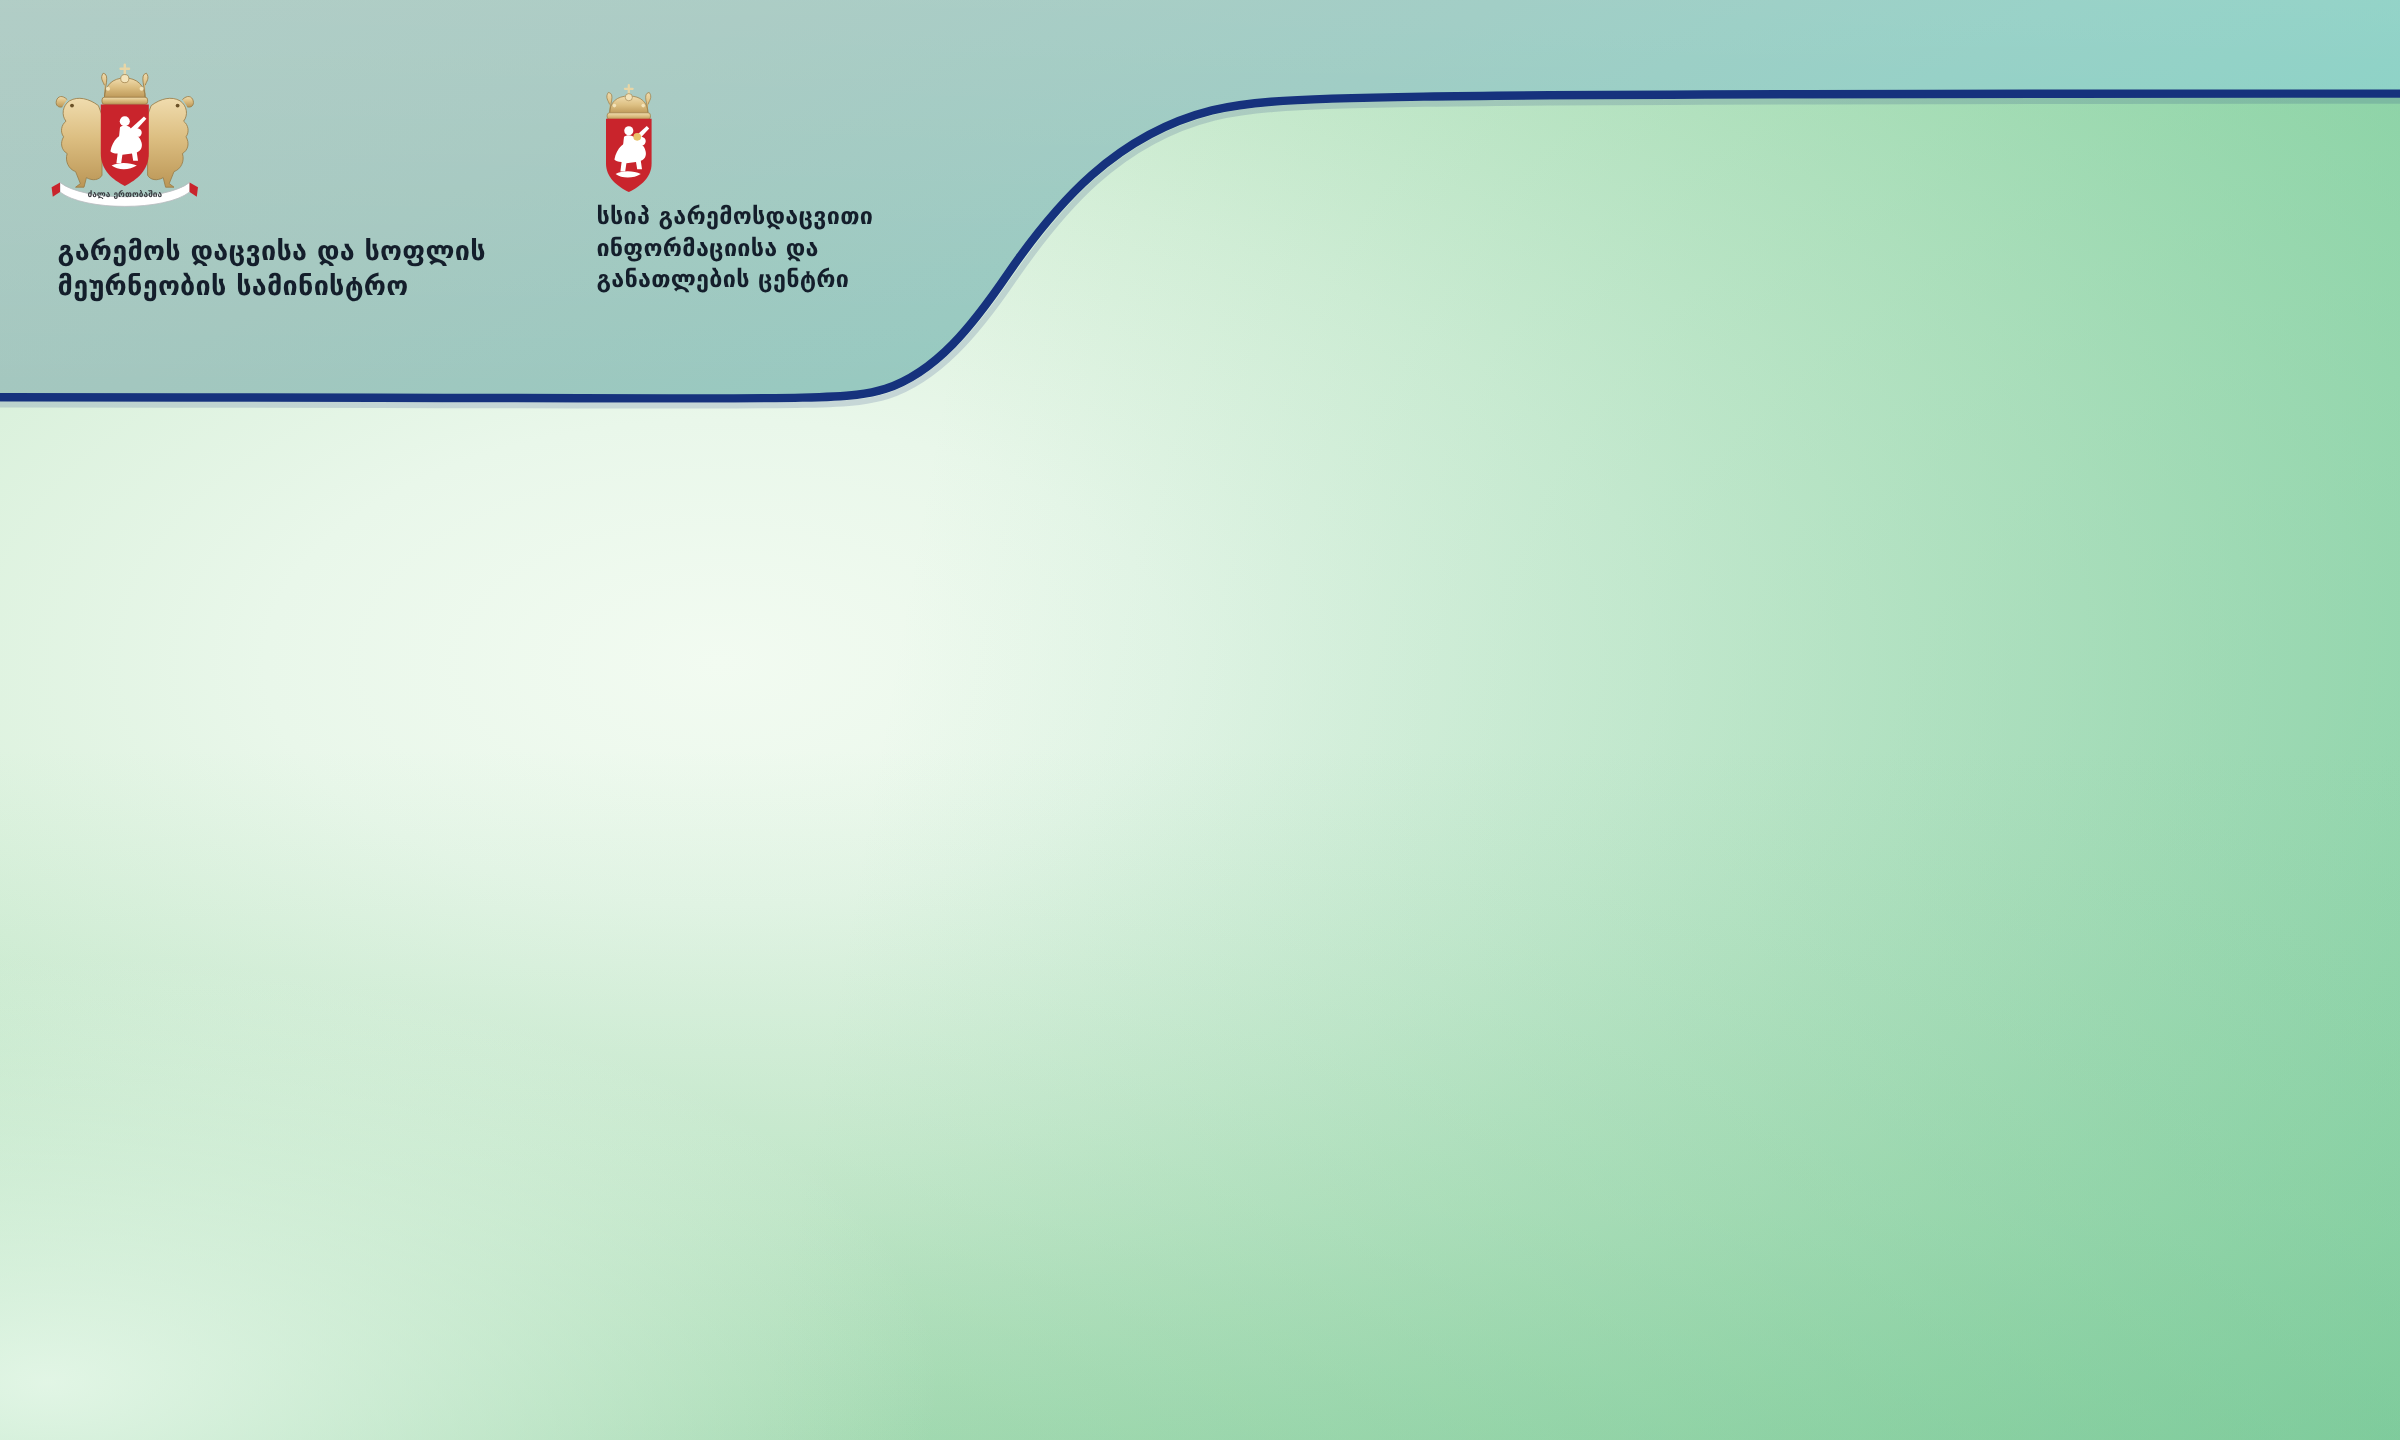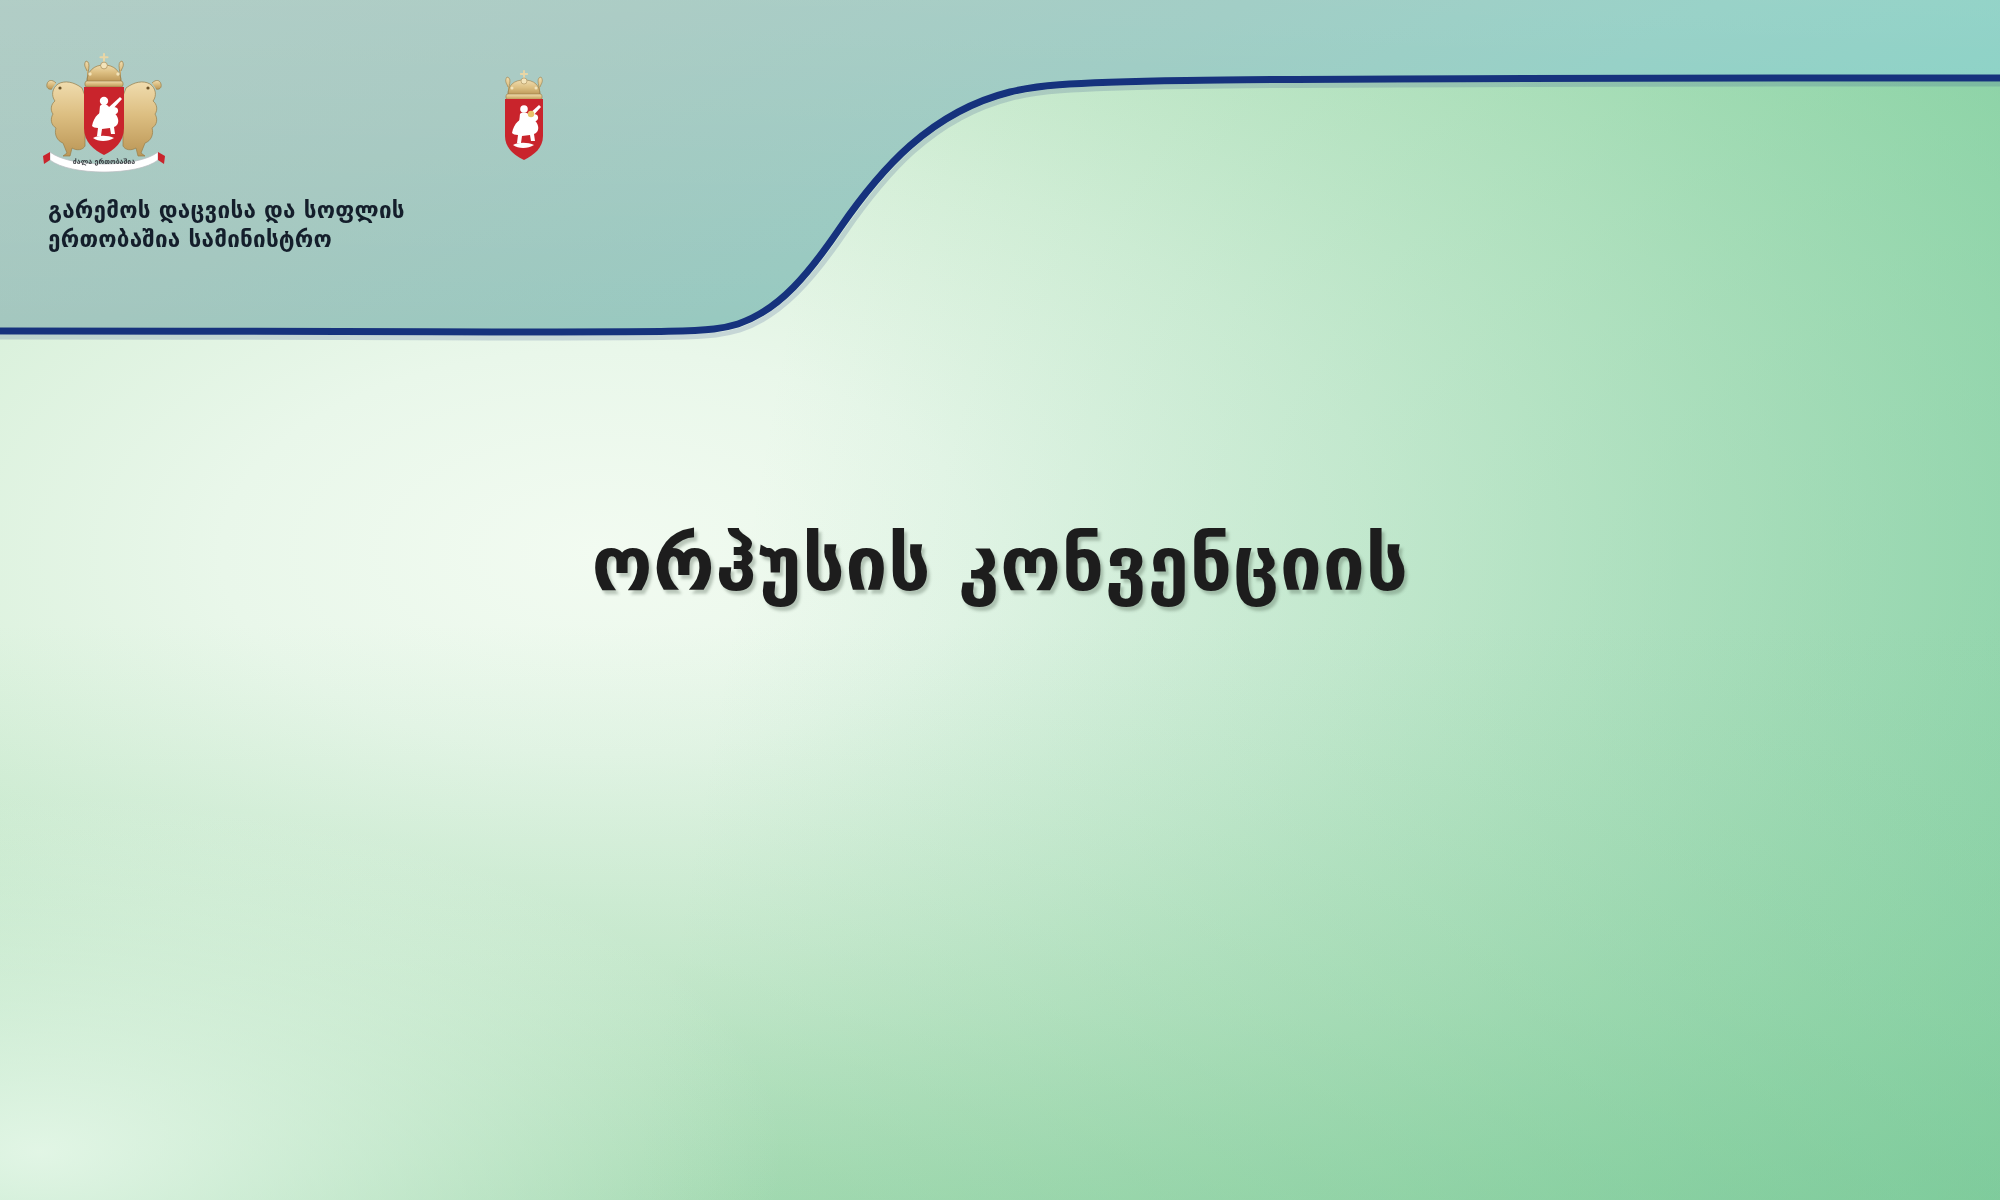--- a/index.html
+++ b/index.html
@@ -288,21 +288,23 @@
           <circle cx="36" cy="39" r="3.8"></circle>
           <path d="M32,44 C34,42 39,42 41,45 L43,53 L31,53 Z"></path>
           <path d="M40,45 L51,35 L53,37 L43,48 Z"></path>
           <path d="M25,75 C30,72 40,72 46,75 C40,79 30,79 25,75 Z"></path>
         </g>
         <circle cx="43" cy="44" r="3.2" fill="#e8c36a"></circle>
       </g>
     </svg>
 
     <div class="org-caption primary">გარემოს დაცვისა და სოფლის
-ერთობაშია სამინისტრო</div>
-
+მეურნეობის სამინისტრო</div>
+
+    <div class="org-caption secondary">სსიპ გარემოსდაცვითი
+ინფორმაციისა და
+განათლების ცენტრი</div>
   </div>
 
   <div class="title-block">
-    <span class="title-line">ორჰუსის კონვენციის</span>
   </div>
 
 </div>
 
 </body></html>

